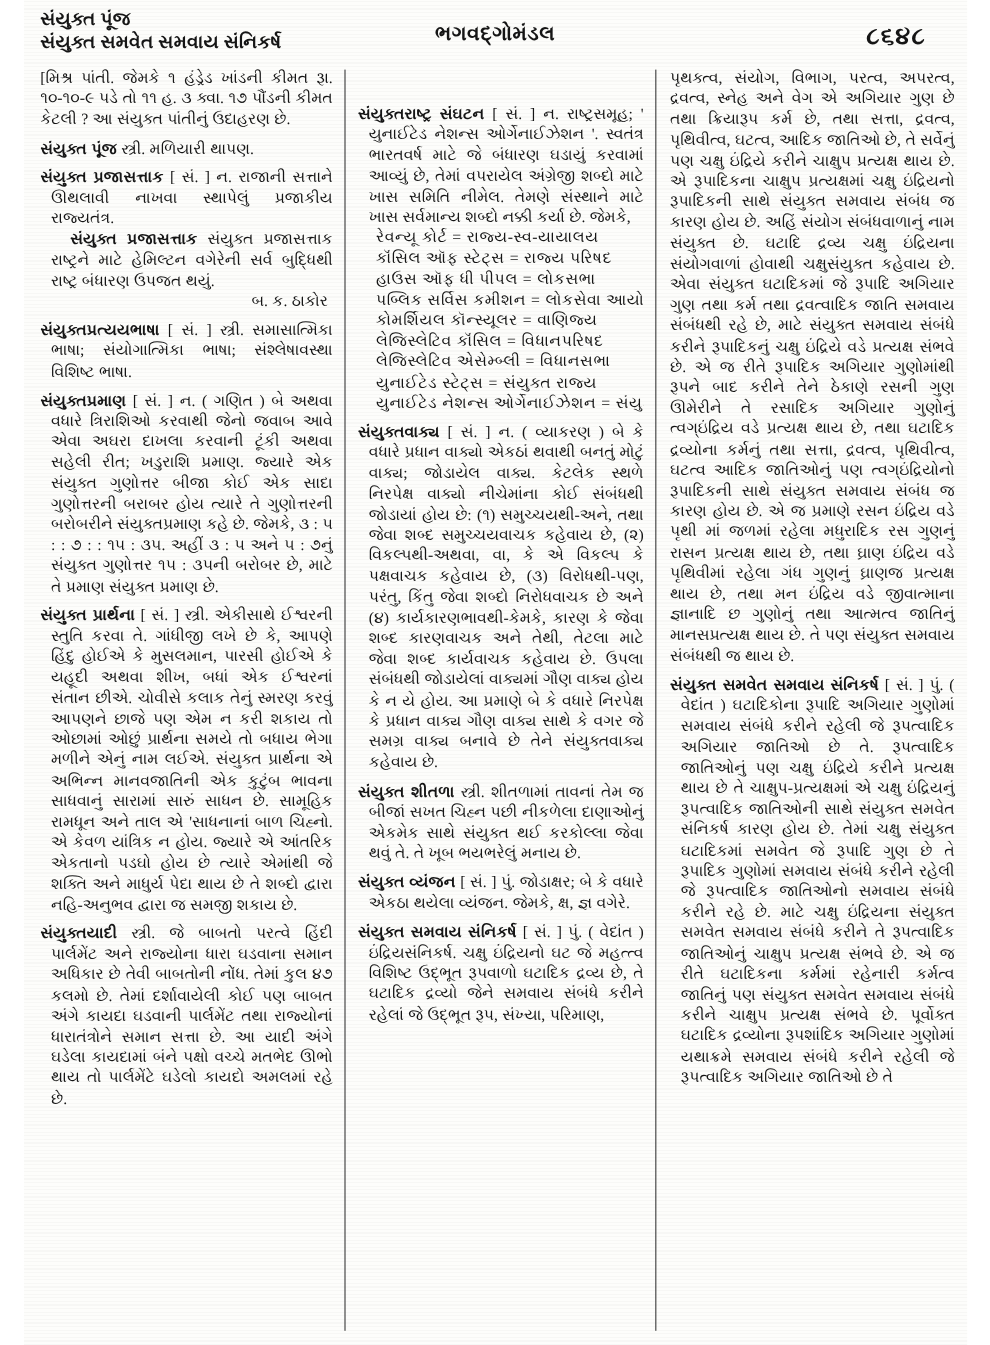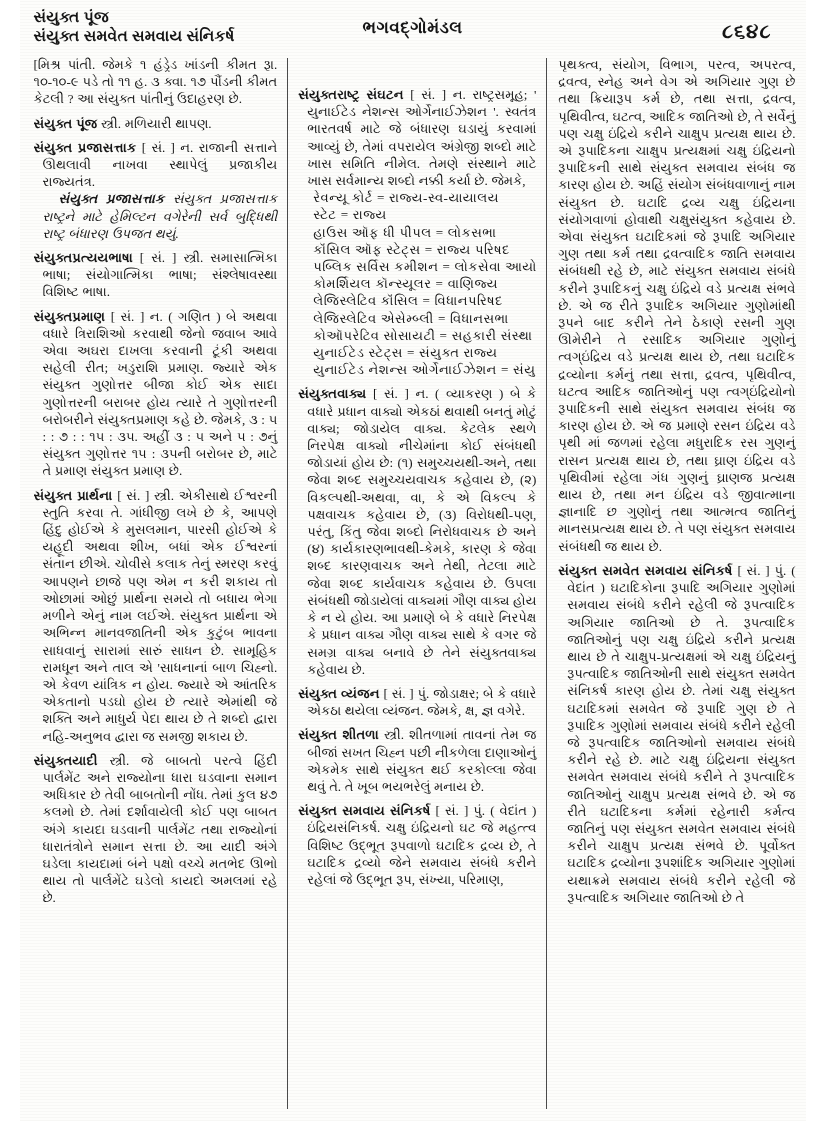--- a/index.html
+++ b/index.html
@@ -109,21 +109,20 @@
   }
   .hw {
     font-weight: bold;
     letter-spacing: 0.15px;
   }
   .gram { font-style: normal; }
   .sub {
     display: block;
     text-indent: 16px;
     padding-left: 0;
-    font-style: italic;
   }
   .credit {
     display: block;
     text-align: right;
     padding-right: 4px;
   }
   .eqlist {
     display: block;
     text-indent: 0;
     padding-left: 6px;
@@ -160,44 +159,42 @@
     </div>
     <div class="head-center">ભગવદ્‌ગોમંડલ</div>
     <div class="head-right">૮૬૪૮</div>
   </div>
 
   <div id="columns">
 
     <div class="col col-left">
         <p class="entry cont"><span>[મિશ્ર પાંતી. જેમકે ૧ હંડ્રેડ ખાંડની કીમત રૂા. ૧૦-૧૦-૯ પડે તો ૧૧ હ. ૩ ક્વા. ૧૭ પૌંડની કીમત કેટલી ? આ સંયુક્ત પાંતીનું ઉદાહરણ છે.</span></p>
         <p class="entry"><span class="hw">સંયુક્ત પૂંજ</span><span> સ્ત્રી. મળિયારી થાપણ.</span></p>
-        <p class="entry"><span class="hw">સંયુક્ત પ્રજાસત્તાક</span><span class="gram"> [ સં. ]</span><span> ન. રાજાની સત્તાને ઊથલાવી નાખવા સ્થાપેલું પ્રજાકીય રાજ્યતંત્ર.</span><span class="sub"><span class="hw">સંયુક્ત પ્રજાસત્તાક </span>સંયુક્ત પ્રજાસત્તાક રાષ્ટ્રને માટે હેમિલ્ટન વગેરેની સર્વ બુદ્ધિથી રાષ્ટ્ર બંધારણ ઉપજત થયું.</span></p>
+        <p class="entry"><span class="hw">સંયુક્ત પ્રજાસત્તાક</span><span class="gram"> [ સં. ]</span><span> ન. રાજાની સત્તાને ઊથલાવી નાખવા સ્થાપેલું પ્રજાકીય રાજ્યતંત્ર.</span><span class="sub"><span class="hw">સંયુક્ત પ્રજાસત્તાક </span>સંયુક્ત પ્રજાસત્તાક રાષ્ટ્રને માટે હેમિલ્ટન વગેરેની સર્વ બુદ્ધિથી રાષ્ટ્ર બંધારણ ઉપજત થયું.</span><span class="credit">બ. ક. ઠાકોર</span></p>
         <p class="entry"><span class="hw">સંયુક્તપ્રત્યયભાષા</span><span class="gram"> [ સં. ]</span><span> સ્ત્રી. સમાસાત્મિકા ભાષા; સંયોગાત્મિકા ભાષા; સંશ્લેષાવસ્થા વિશિષ્ટ ભાષા.</span></p>
         <p class="entry"><span class="hw">સંયુક્તપ્રમાણ</span><span class="gram"> [ સં. ]</span><span> ન. ( ગણિત ) બે અથવા વધારે ત્રિરાશિઓ કરવાથી જેનો જવાબ આવે એવા અઘરા દાખલા કરવાની ટૂંકી અથવા સહેલી રીત; ખડુરાશિ પ્રમાણ. જ્યારે એક સંયુક્ત ગુણોત્તર બીજા કોઈ એક સાદા ગુણોત્તરની બરાબર હોય ત્યારે તે ગુણોત્તરની બરોબરીને સંયુક્તપ્રમાણ કહે છે. જેમકે, ૩ : ૫ : : ૭ : : ૧૫ : ૩૫. અહીં ૩ : ૫ અને ૫ : ૭નું સંયુક્ત ગુણોત્તર ૧૫ : ૩૫ની બરોબર છે, માટે તે પ્રમાણ સંયુક્ત પ્રમાણ છે.</span></p>
         <p class="entry"><span class="hw">સંયુક્ત પ્રાર્થના</span><span class="gram"> [ સં. ]</span><span> સ્ત્રી. એકીસાથે ઈશ્વરની સ્તુતિ કરવા તે. ગાંધીજી લખે છે કે, આપણે હિંદુ હોઈએ કે મુસલમાન, પારસી હોઈએ કે યહૂદી અથવા શીખ, બધાં એક ઈશ્વરનાં સંતાન છીએ. ચોવીસે કલાક તેનું સ્મરણ કરવું આપણને છાજે પણ એમ ન કરી શકાય તો ઓછામાં ઓછું પ્રાર્થના સમયે તો બધાય ભેગા મળીને એનું નામ લઈએ. સંયુક્ત પ્રાર્થના એ અભિન્ન માનવજાતિની એક કુટુંબ ભાવના સાધવાનું સારામાં સારું સાધન છે. સામૂહિક રામધૂન અને તાલ એ 'સાધનાનાં બાળ ચિહ્નો. એ કેવળ યાંત્રિક ન હોય. જ્યારે એ આંતરિક એકતાનો પડઘો હોય છે ત્યારે એમાંથી જે શક્તિ અને માધુર્ય પેદા થાય છે તે શબ્દો દ્વારા નહિ-અનુભવ દ્વારા જ સમજી શકાય છે.</span></p>
         <p class="entry"><span class="hw">સંયુક્તયાદી</span><span> સ્ત્રી. જે બાબતો પરત્વે હિંદી પાર્લમેંટ અને રાજ્યોના ધારા ઘડવાના સમાન અધિકાર છે તેવી બાબતોની નોંધ. તેમાં કુલ ૪૭ કલમો છે. તેમાં દર્શાવાયેલી કોઈ પણ બાબત અંગે કાયદા ઘડવાની પાર્લમેંટ તથા રાજ્યોનાં ધારાતંત્રોને સમાન સત્તા છે. આ યાદી અંગે ઘડેલા કાયદામાં બંને પક્ષો વચ્ચે મતભેદ ઊભો થાય તો પાર્લમેંટે ઘડેલો કાયદો અમલમાં રહે છે.</span></p>
       </div>
     <div class="col-rule"></div>
     <div class="col col-mid">
         <p class="entry"><span class="hw">સંયુક્તરાષ્ટ્ર સંઘટન</span><span class="gram"> [ સં. ]</span><span> ન. રાષ્ટ્રસમૂહ; ' યુનાઈટેડ નેશન્સ ઓર્ગેનાઈઝેશન '. સ્વતંત્ર ભારતવર્ષ માટે જે બંધારણ ઘડાયું કરવામાં આવ્યું છે, તેમાં વપરાયેલ અંગ્રેજી શબ્દો માટે ખાસ સમિતિ નીમેલ. તેમણે સંસ્થાને માટે ખાસ સર્વમાન્ય શબ્દો નક્કી કર્યા છે. જેમકે,</span><span class="eqlist">
             <span class="eqrow math">રેવન્યૂ કોર્ટ = રાજ્ય-સ્વ-યાયાલય</span>
-            <span class="eqrow math">સ્ટેટ = રાજ્ય</span>
+            <span class="eqrow math">કૉંસિલ ઑફ સ્ટેટ્સ = રાજ્ય પરિષદ</span>
             <span class="eqrow math">હાઉસ ઑફ ધી પીપલ = લોકસભા</span>
-            <span class="eqrow math">કૉંસિલ ઑફ સ્ટેટ્સ = રાજ્ય પરિષદ</span>
             <span class="eqrow math">પબ્લિક સર્વિસ કમીશન = લોકસેવા આયોગ</span>
             <span class="eqrow math">કોમર્શિયલ કૉન્સ્યૂલર = વાણિજ્ય</span>
             <span class="eqrow math">લેજિસ્લેટિવ કૉંસિલ = વિધાનપરિષદ</span>
             <span class="eqrow math">લેજિસ્લેટિવ એસેમ્બ્લી = વિધાનસભા</span>
-            <span class="eqrow math">કોઑપરેટિવ સોસાયટી = સહકારી સંસ્થા</span>
             <span class="eqrow math">યુનાઈટેડ સ્ટેટ્સ = સંયુક્ત રાજ્ય</span>
             <span class="eqrow math">યુનાઈટેડ નેશન્સ ઓર્ગેનાઈઝેશન = સંયુક્ત રાષ્ટ્ર સંઘટન</span>
           </span></p>
         <p class="entry"><span class="hw">સંયુક્તવાક્ય</span><span class="gram"> [ સં. ]</span><span> ન. ( વ્યાકરણ ) બે કે વધારે પ્રધાન વાક્યો એકઠાં થવાથી બનતું મોટું વાક્ય; જોડાયેલ વાક્ય. કેટલેક સ્થળે નિરપેક્ષ વાક્યો નીચેમાંના કોઈ સંબંધથી જોડાયાં હોય છે: (૧) સમુચ્ચયથી-અને, તથા જેવા શબ્દ સમુચ્ચયવાચક કહેવાય છે, (૨) વિકલ્પથી-અથવા, વા, કે એ વિકલ્પ કે પક્ષવાચક કહેવાય છે, (૩) વિરોધથી-પણ, પરંતુ, કિંતુ જેવા શબ્દો નિરોધવાચક છે અને (૪) કાર્યકારણભાવથી-કેમકે, કારણ કે જેવા શબ્દ કારણવાચક અને તેથી, તેટલા માટે જેવા શબ્દ કાર્યવાચક કહેવાય છે. ઉપલા સંબંધથી જોડાયેલાં વાક્યમાં ગૌણ વાક્ય હોય કે ન યે હોય. આ પ્રમાણે બે કે વધારે નિરપેક્ષ કે પ્રધાન વાક્ય ગૌણ વાક્ય સાથે કે વગર જે સમગ્ર વાક્ય બનાવે છે તેને સંયુક્તવાક્ય કહેવાય છે.</span></p>
+        <p class="entry"><span class="hw">સંયુક્ત શીતળા</span><span> સ્ત્રી. શીતળામાં તાવનાં તેમ જ બીજાં સખત ચિહ્ન પછી નીકળેલા દાણાઓનું એકમેક સાથે સંયુક્ત થઈ કરકોલ્લા જેવા થવું તે. તે ખૂબ ભયભરેલું મનાય છે.</span></p>
         <p class="entry"><span class="hw">સંયુક્ત વ્યંજન</span><span class="gram"> [ સં. ]</span><span> પું. જોડાક્ષર; બે કે વધારે એકઠા થયેલા વ્યંજન. જેમકે, ક્ષ, જ્ઞ વગેરે.</span></p>
-        <p class="entry"><span class="hw">સંયુક્ત શીતળા</span><span> સ્ત્રી. શીતળામાં તાવનાં તેમ જ બીજાં સખત ચિહ્ન પછી નીકળેલા દાણાઓનું એકમેક સાથે સંયુક્ત થઈ કરકોલ્લા જેવા થવું તે. તે ખૂબ ભયભરેલું મનાય છે.</span></p>
         <p class="entry"><span class="hw">સંયુક્ત સમવાય સંનિકર્ષ</span><span class="gram"> [ સં. ]</span><span> પું. ( વેદાંત ) ઇંદ્રિયસંનિકર્ષ. ચક્ષુ ઇંદ્રિયનો ઘટ જે મહત્ત્વ વિશિષ્ટ ઉદ્ભૂત રૂપવાળો ઘટાદિક દ્રવ્ય છે, તે ઘટાદિક દ્રવ્યો જેને સમવાય સંબંધે કરીને રહેલાં જે ઉદ્ભૂત રૂપ, સંખ્યા, પરિમાણ,</span></p>
       </div>
     <div class="col-rule"></div>
     <div class="col col-right">
         <p class="entry cont"><span>પૃથક્ત્વ, સંયોગ, વિભાગ, પરત્વ, અપરત્વ, દ્રવત્વ, સ્નેહ અને વેગ એ અગિયાર ગુણ છે તથા ક્રિયારૂપ કર્મ છે, તથા સત્તા, દ્રવત્વ, પૃથિવીત્વ, ઘટત્વ, આદિક જાતિઓ છે, તે સર્વેનું પણ ચક્ષુ ઇંદ્રિયે કરીને ચાક્ષુપ પ્રત્યક્ષ થાય છે. એ રૂપાદિકના ચાક્ષુપ પ્રત્યક્ષમાં ચક્ષુ ઇંદ્રિયનો રૂપાદિકની સાથે સંયુક્ત સમવાય સંબંધ જ કારણ હોય છે. અહિં સંયોગ સંબંધવાળાનું નામ સંયુક્ત છે. ઘટાદિ દ્રવ્ય ચક્ષુ ઇંદ્રિયના સંયોગવાળાં હોવાથી ચક્ષુસંયુક્ત કહેવાય છે. એવા સંયુક્ત ઘટાદિકમાં જે રૂપાદિ અગિયાર ગુણ તથા કર્મ તથા દ્રવત્વાદિક જાતિ સમવાય સંબંધથી રહે છે, માટે સંયુક્ત સમવાય સંબંધે કરીને રૂપાદિકનું ચક્ષુ ઇંદ્રિયે વડે પ્રત્યક્ષ સંભવે છે. એ જ રીતે રૂપાદિક અગિયાર ગુણોમાંથી રૂપને બાદ કરીને તેને ઠેકાણે રસની ગુણ ઊમેરીને તે રસાદિક અગિયાર ગુણોનું ત્વગ્ઇંદ્રિય વડે પ્રત્યક્ષ થાય છે, તથા ઘટાદિક દ્રવ્યોના કર્મનું તથા સત્તા, દ્રવત્વ, પૃથિવીત્વ, ઘટત્વ આદિક જાતિઓનું પણ ત્વગ્ઇંદ્રિયોનો રૂપાદિકની સાથે સંયુક્ત સમવાય સંબંધ જ કારણ હોય છે. એ જ પ્રમાણે રસન ઇંદ્રિય વડે પૃથી માં જળમાં રહેલા મધુરાદિક રસ ગુણનું રાસન પ્રત્યક્ષ થાય છે, તથા ઘ્રાણ ઇંદ્રિય વડે પૃથિવીમાં રહેલા ગંધ ગુણનું ઘ્રાણજ પ્રત્યક્ષ થાય છે, તથા મન ઇંદ્રિય વડે જીવાત્માના જ્ઞાનાદિ છ ગુણોનું તથા આત્મત્વ જાતિનું માનસપ્રત્યક્ષ થાય છે. તે પણ સંયુક્ત સમવાય સંબંધથી જ થાય છે.</span></p>
         <p class="entry"><span class="hw">સંયુક્ત સમવેત સમવાય સંનિકર્ષ</span><span class="gram"> [ સં. ]</span><span> પું. ( વેદાંત ) ઘટાદિકોના રૂપાદિ અગિયાર ગુણોમાં સમવાય સંબંધે કરીને રહેલી જે રૂપત્વાદિક અગિયાર જાતિઓ છે તે. રૂપત્વાદિક જાતિઓનું પણ ચક્ષુ ઇંદ્રિયે કરીને પ્રત્યક્ષ થાય છે તે ચાક્ષુપ-પ્રત્યક્ષમાં એ ચક્ષુ ઇંદ્રિયનું રૂપત્વાદિક જાતિઓની સાથે સંયુક્ત સમવેત સંનિકર્ષ કારણ હોય છે. તેમાં ચક્ષુ સંયુક્ત ઘટાદિકમાં સમવેત જે રૂપાદિ ગુણ છે તે રૂપાદિક ગુણોમાં સમવાય સંબંધે કરીને રહેલી જે રૂપત્વાદિક જાતિઓનો સમવાય સંબંધે કરીને રહે છે. માટે ચક્ષુ ઇંદ્રિયના સંયુક્ત સમવેત સમવાય સંબંધે કરીને તે રૂપત્વાદિક જાતિઓનું ચાક્ષુપ પ્રત્યક્ષ સંભવે છે. એ જ રીતે ઘટાદિકના કર્મમાં રહેનારી કર્મત્વ જાતિનું પણ સંયુક્ત સમવેત સમવાય સંબંધે કરીને ચાક્ષુપ પ્રત્યક્ષ સંભવે છે. પૂર્વોક્ત ઘટાદિક દ્રવ્યોના રૂપશાંદિક અગિયાર ગુણોમાં યથાક્રમે સમવાય સંબંધે કરીને રહેલી જે રૂપત્વાદિક અગિયાર જાતિઓ છે તે</span></p>
       </div>
 
   </div>
 

